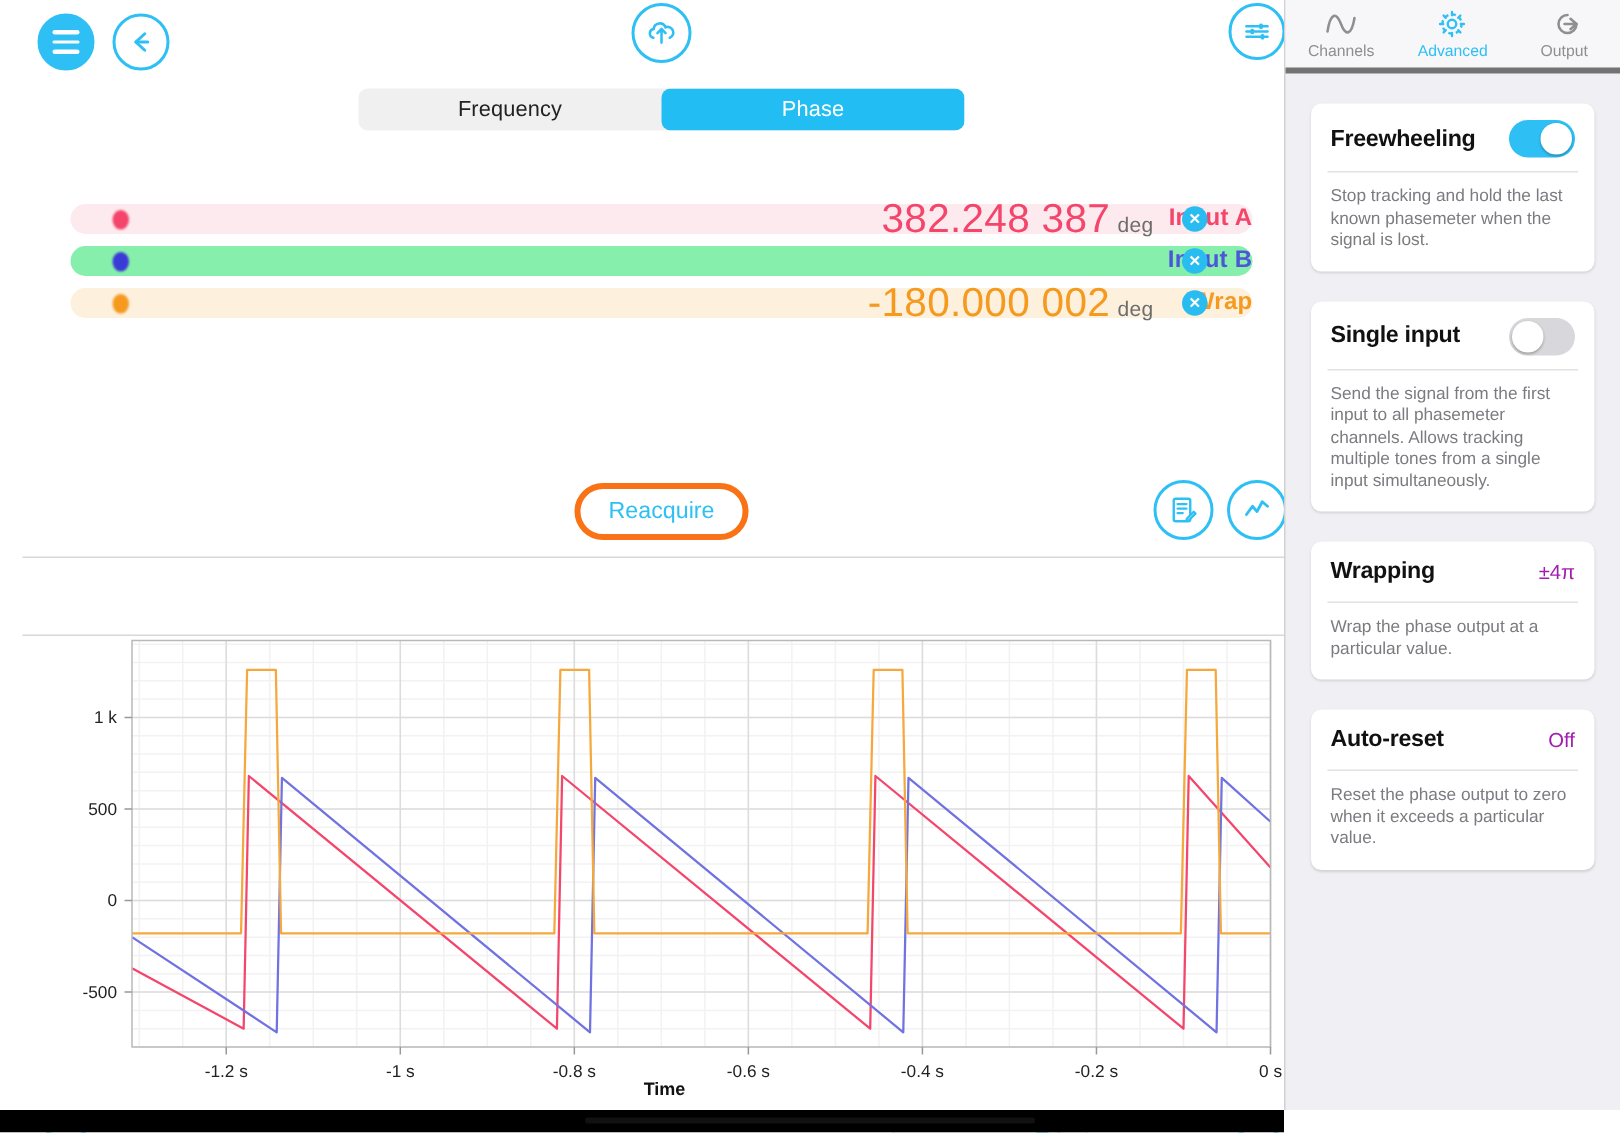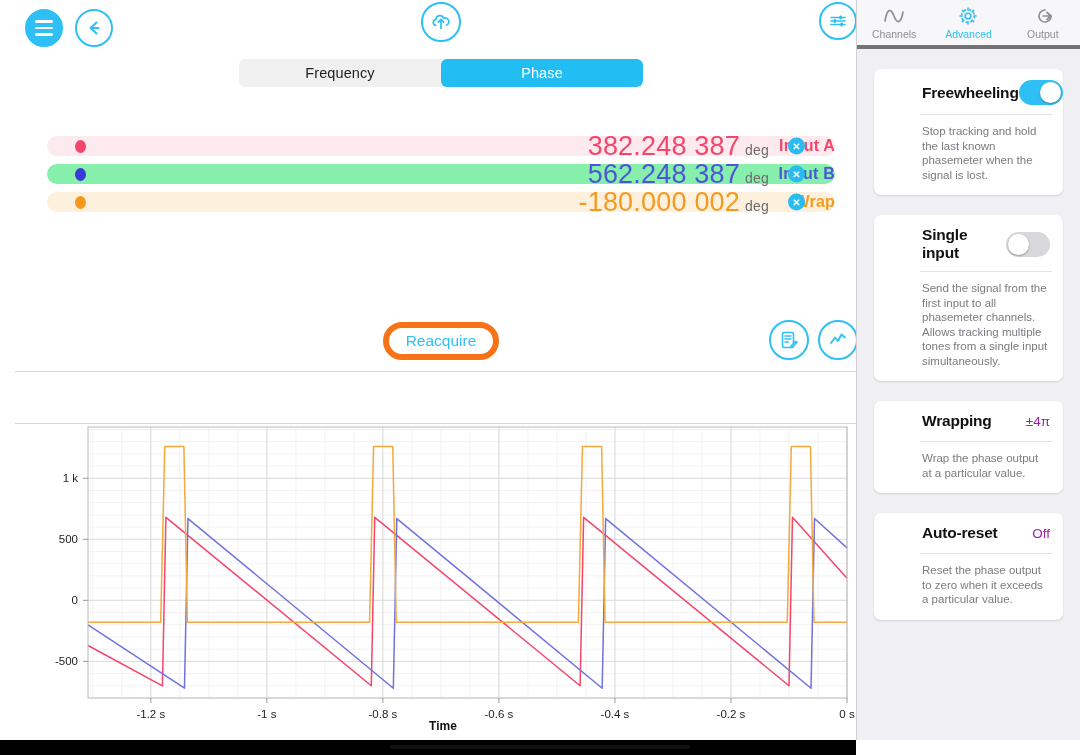--- a/index.html
+++ b/index.html
@@ -40,21 +40,21 @@
   .meas-label { margin-left: 15px; font-size: 16px; font-weight: bold; letter-spacing: .2px; }
   .meas-value { position: absolute; right: 66px; top: 50%; transform: translateY(-50%);
     font-size: 27px; font-weight: 300; white-space: nowrap; letter-spacing: .2px; }
   .meas-unit { font-size: 14px; color: #6d6d6d; font-weight: normal; margin-left: 5px; }
   .meas-close { position: absolute; right: 30px; top: 50%; transform: translateY(-50%);
     width: 17px; height: 17px; border-radius: 50%; background: #29bcf0; color: #fff;
     font-size: 10px; display: flex; align-items: center; justify-content: center; font-weight: bold; }
 
   
   #reacquire { position: absolute; left: 368px; top: 322px; width: 116px; height: 38px;
-    border: 6px solid #f97316; border-radius: 19px; color: #2ec0f5; font-size: 15.5px;
+    border: 4px solid #f97316; border-radius: 19px; color: #2ec0f5; font-size: 15.5px;
     display: flex; align-items: center; justify-content: center; background: #fff; }
   #notebtn { left: 754px; top: 320px; width: 40px; height: 40px; }
   #trendbtn { left: 803px; top: 320px; width: 40px; height: 40px; }
 
   .hdivider { position: absolute; left: 0; width: 856px; height: 1px; background: #d8d8d8; }
 
   
   #chart-toolbar { position: absolute; left: 0; top: 372px; width: 856px; height: 52px; }
   #closeplot { left: 9px; top: 378px; width: 40px; height: 40px; }
   #plot-title { position: absolute; left: 100px; top: 382px; font-size: 13.5px; font-weight: bold; color: #111; line-height: 16px; }
@@ -69,21 +69,21 @@
     font-size: 12px; font-weight: bold; color: #111; }
 
   
   #sidebar { position: absolute; left: 856px; top: 0; width: 224px; height: 740px; background: #efeff4;
     border-left: 1px solid #d0d0d5; }
   #sb-tabs { display: flex; height: 49px; background: #f7f7f9; border-bottom: 4px solid #737373; }
   .sb-tab { flex: 1; display: flex; flex-direction: column; align-items: center; justify-content: flex-start; padding-top: 5px; }
   .sb-tab .tl { font-size: 10.5px; color: #8e8e93; margin-top: 1px; }
   .sb-tab.active .tl { color: #2ec0f5; }
   .card { margin: 0 17px 20px 17px; background: #fff; border-radius: 7px;
-    box-shadow: 0 1px 2px rgba(0,0,0,.13); overflow: hidden; padding-left: 35px; }
+    box-shadow: 0 1px 2px rgba(0,0,0,.13); overflow: hidden; }
   .card-head { display: flex; align-items: center; justify-content: space-between;
     padding: 11px 13px 9px 13px; }
   .card-title { font-size: 15.5px; font-weight: bold; color: #111; letter-spacing: -.2px; }
   .card-value { font-size: 13.5px; color: #a21caf; }
   .card-sep { height: 1px; background: #e2e2e5; margin: 0 11px; }
   .card-body { padding: 9px 13px 13px 13px; font-size: 11.5px; color: #7b7b80; line-height: 14.5px; }
   .toggle { width: 44px; height: 25px; border-radius: 13px; position: relative; flex: none; }
   .toggle.on { background: #2ec0f5; }
   .toggle.off { background: #d8d8dc; }
   .toggle .knob { position: absolute; top: 2px; width: 21px; height: 21px; border-radius: 50%;
@@ -150,23 +150,20 @@
         <div class="meas-label" style="color:#f4456b">Input A</div>
         <div class="meas-value" style="color:#f4456b">
           <span>382.248 387</span><span class="meas-unit">deg</span>
         </div>
         <div class="meas-close">✕</div>
       </div>
 
       <div class="meas-row" style="background:#86efac">
         <div class="meas-dot" style="background:#3a3ad6"></div>
         <div class="meas-label" style="color:#4e55d8">Input B</div>
-        <div class="meas-value" style="color:#4e55d8">
-          <span>562.248 387</span><span class="meas-unit">deg</span>
-        </div>
         <div class="meas-close">✕</div>
       </div>
 
       <div class="meas-row" style="background:#fdf0dd">
         <div class="meas-dot" style="background:#f59a1e"></div>
         <div class="meas-label" style="color:#f59a1e">Wrap</div>
         <div class="meas-value" style="color:#f59a1e">
           <span>-180.000 002</span><span class="meas-unit">deg</span>
         </div>
         <div class="meas-close">✕</div>

